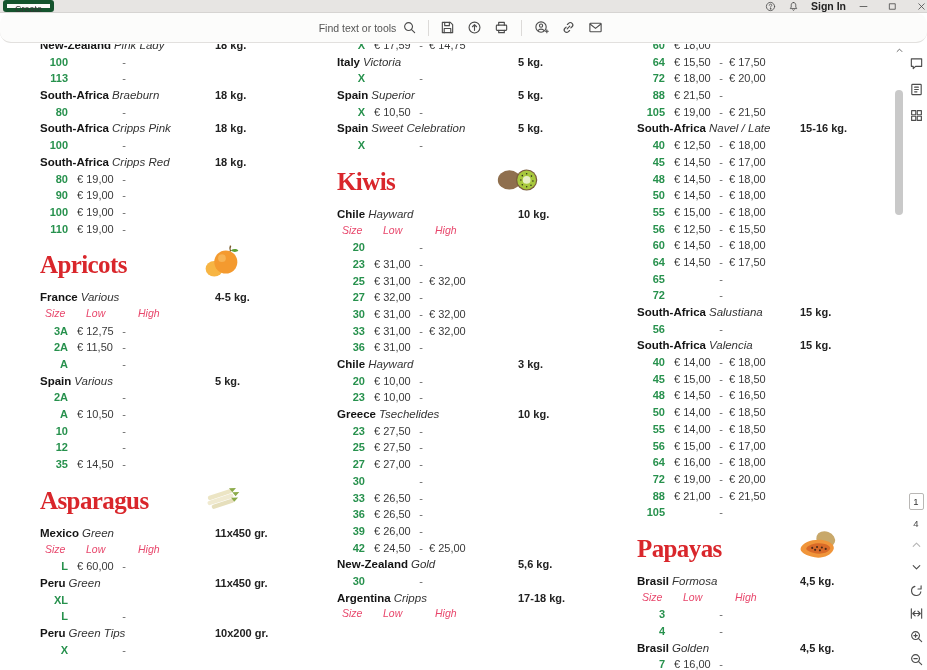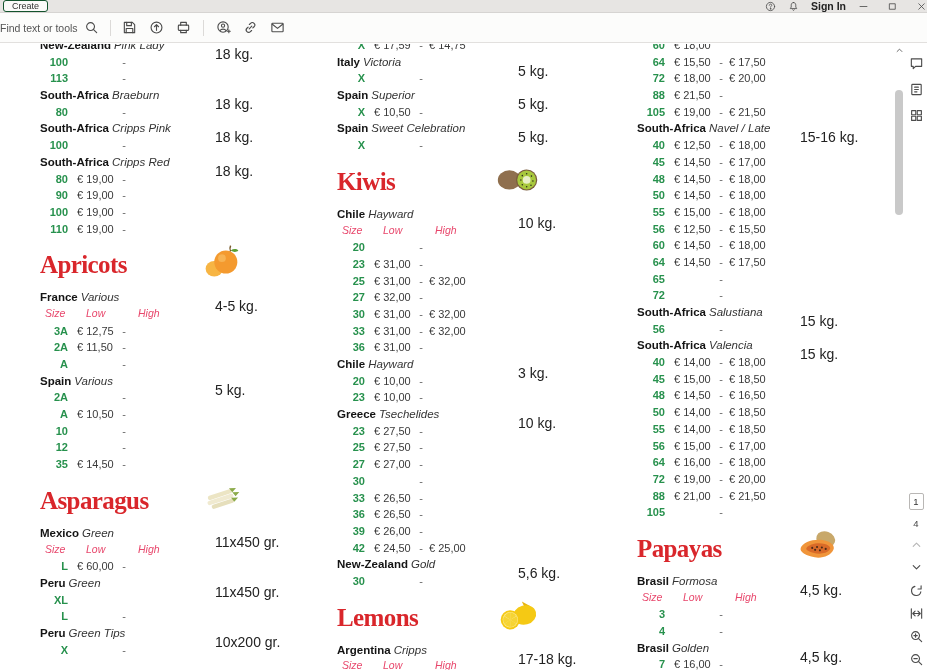--- a/index.html
+++ b/index.html
@@ -7,31 +7,31 @@
     --header-pink:#e8466b;
     --size-green:#27914d;
   }
   *{margin:0;padding:0;box-sizing:border-box;}
   html,body{width:927px;height:670px;overflow:hidden;}
   body{font-family:"Liberation Sans",sans-serif;background:#fff;position:relative;}
 
   
   .titlebar{height:13px;background:#e7e5e3;border-bottom:1px solid #d6d4d2;
     display:flex;justify-content:space-between;align-items:center;}
-  .create-btn{font-size:9px;color:#333;background:#fbfaf9;border:1px solid #14532d;
+  .create-btn{font-size:9px;color:#333;background:#fbfaf9;border:4px solid #14532d;
     border-radius:3px;margin-left:3px;padding:0 8px;height:12px;line-height:11px;cursor:default;}
   .tb-right{display:flex;align-items:center;gap:12px;}
   .tb-icons{display:flex;align-items:center;gap:12px;}
   .tb-icons.win{gap:18px;}
   .tb-icons svg{width:11px;height:11px;display:block;}
   .signin{font-size:10.5px;font-weight:700;color:#222;}
 
   
   .toolbar{height:30px;background:#fcfcfb;border-bottom:1px solid #e2e0de;
-    display:flex;align-items:center;justify-content:flex-start;gap:11px;padding-right:5px;}
+    display:flex;align-items:center;justify-content:center;gap:11px;padding-right:5px;border-radius:11px;}
   .find-group{display:flex;align-items:center;gap:6px;}
   .find-label{font-size:10.5px;color:#555;}
   .divider{width:1px;height:16px;background:#dcdad8;}
   .icon-btn{display:inline-flex;align-items:center;justify-content:center;cursor:default;}
   .icon-btn svg{display:block;}
   .tb-actions{display:flex;align-items:center;gap:12px;}
 
   
   .main{position:absolute;top:44px;left:0;right:0;bottom:0;background:#fff;}
   .page{position:absolute;top:0;left:0;right:34px;bottom:0;overflow:hidden;background:#fff;}
@@ -42,21 +42,21 @@
   .col3{left:637px;width:242px;--woff:163px;}
 
   .sec-head{position:relative;height:30px;margin-top:13px;margin-bottom:9px;}
   .sec-title{font-family:Liberation Serif, serif;font-size:25px;font-weight:700;
     color:var(--title-red);letter-spacing:-0.6px;line-height:30px;}
   .fruit-icon{position:absolute;left:156px;top:-8px;width:50px;height:40px;}
 
   .g-head{position:relative;height:16.7px;font-size:11.5px;line-height:16px;}
   .g-country{font-weight:700;color:#141414;}
   .g-variety{font-style:italic;color:#333;margin-left:3px;}
-  .g-weight{position:absolute;left:var(--woff);top:9px;font-size:14px;color:#222;font-weight:400;}
+  .g-weight{position:absolute;left:var(--woff);top:0;font-size:11px;color:#222;font-weight:700;}
 
   .cols-header{height:16.7px;line-height:15px;font-size:10.5px;font-style:italic;
     color:var(--header-pink);display:grid;grid-template-columns:41px 52px auto;padding-left:5px;}
 
   .row{height:16.7px;line-height:16px;font-size:11px;display:grid;
     grid-template-columns:28px 50px 12px auto;}
   .r-size{font-weight:700;color:var(--size-green);text-align:right;}
   .r-low{color:#3a3a3a;padding-left:9px;}
   .r-dash{color:#666;text-align:center;}
   .r-high{color:#3a3a3a;padding-left:2px;}
@@ -499,37 +499,20 @@
             <span class="r-low">€ 24,50</span>
             <span class="r-dash">-</span>
             <span class="r-high">€ 25,00</span>
           </div>
           <div class="g-head"><span class="g-country">New-Zealand</span><span class="g-variety">Gold</span><span class="g-weight">5,6 kg.</span></div>
           <div class="row">
             <span class="r-size">30</span>
             <span class="r-low"></span>
             <span class="r-dash">-</span>
             <span class="r-high"></span>
-          </div>
-          <div class="sec-head">
-            <div class="sec-title">Lemons</div>
-            <div class="fruit-icon"><svg width="50" height="40" viewBox="0 0 52 40">
-                <path d="M30 6l9 5-4 6z" fill="#e8b50f"></path>
-                <ellipse cx="33" cy="20" rx="12" ry="10" fill="#f5c914" transform="rotate(-15 33 20)"></ellipse>
-                <circle cx="18" cy="25" r="10" fill="#f5c914"></circle>
-                <circle cx="18" cy="25" r="8" fill="#fbe98f"></circle>
-                <g fill="#f6d434">
-                  <path d="M18 25v-7.5a7.5 7.5 0 016 3.5z"></path>
-                  <path d="M18 25l6.5-3.8A7.5 7.5 0 0124 29z"></path>
-                  <path d="M18 25l6 4a7.5 7.5 0 01-6 3.5z"></path>
-                  <path d="M18 25l-6 4a7.5 7.5 0 006 3.5z"></path>
-                  <path d="M18 25l-6.5-3.8A7.5 7.5 0 0012 29z"></path>
-                  <path d="M18 25v-7.5a7.5 7.5 0 00-6 3.5z"></path>
-                </g>
-              </svg></div>
           </div>
           <div class="g-head"><span class="g-country">Argentina</span><span class="g-variety">Cripps</span><span class="g-weight">17-18 kg.</span></div>
           <div class="cols-header">
             <span>Size</span>
             <span>Low</span>
             <span>High</span>
           </div>
         </div>
         <div class="col col3">
           <div class="row">

